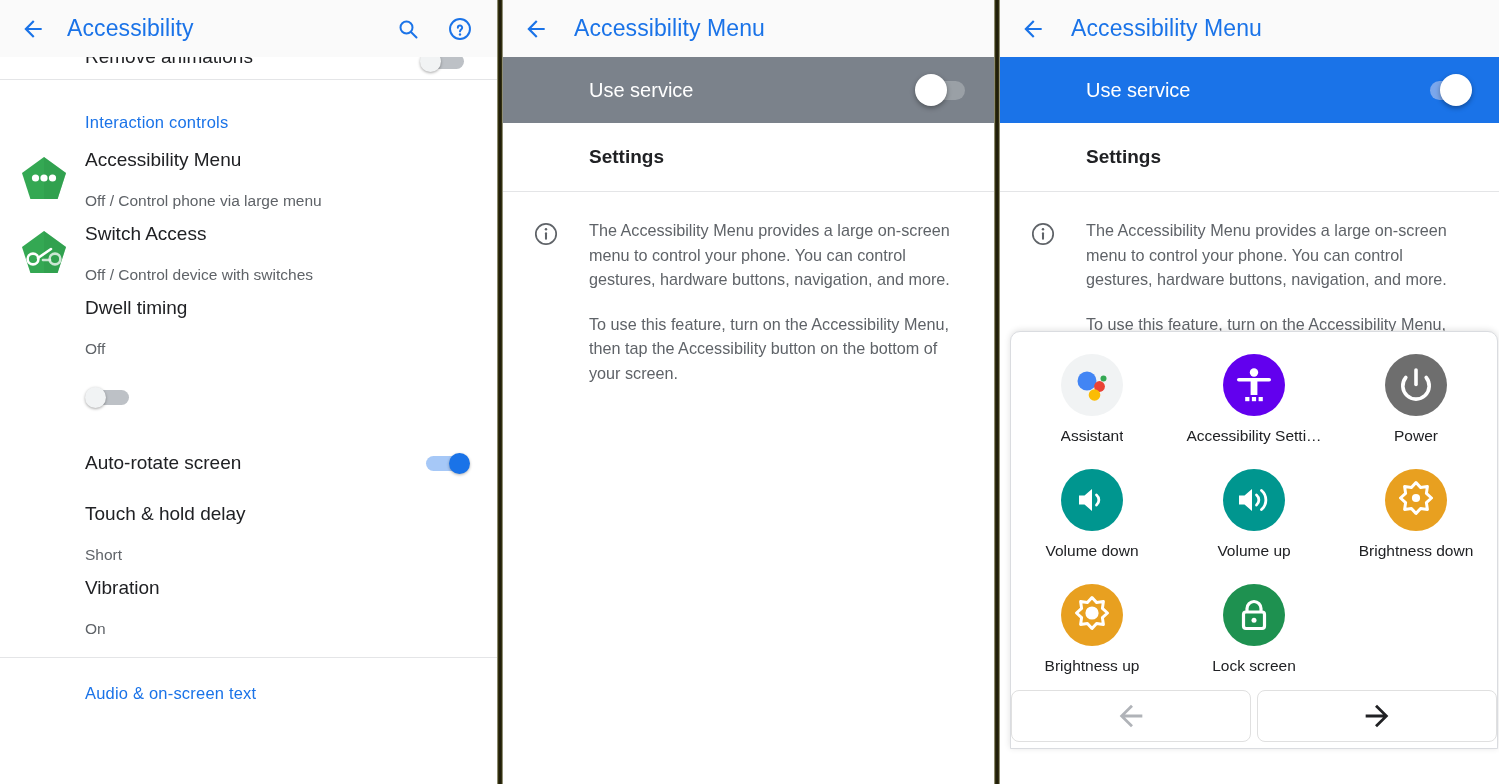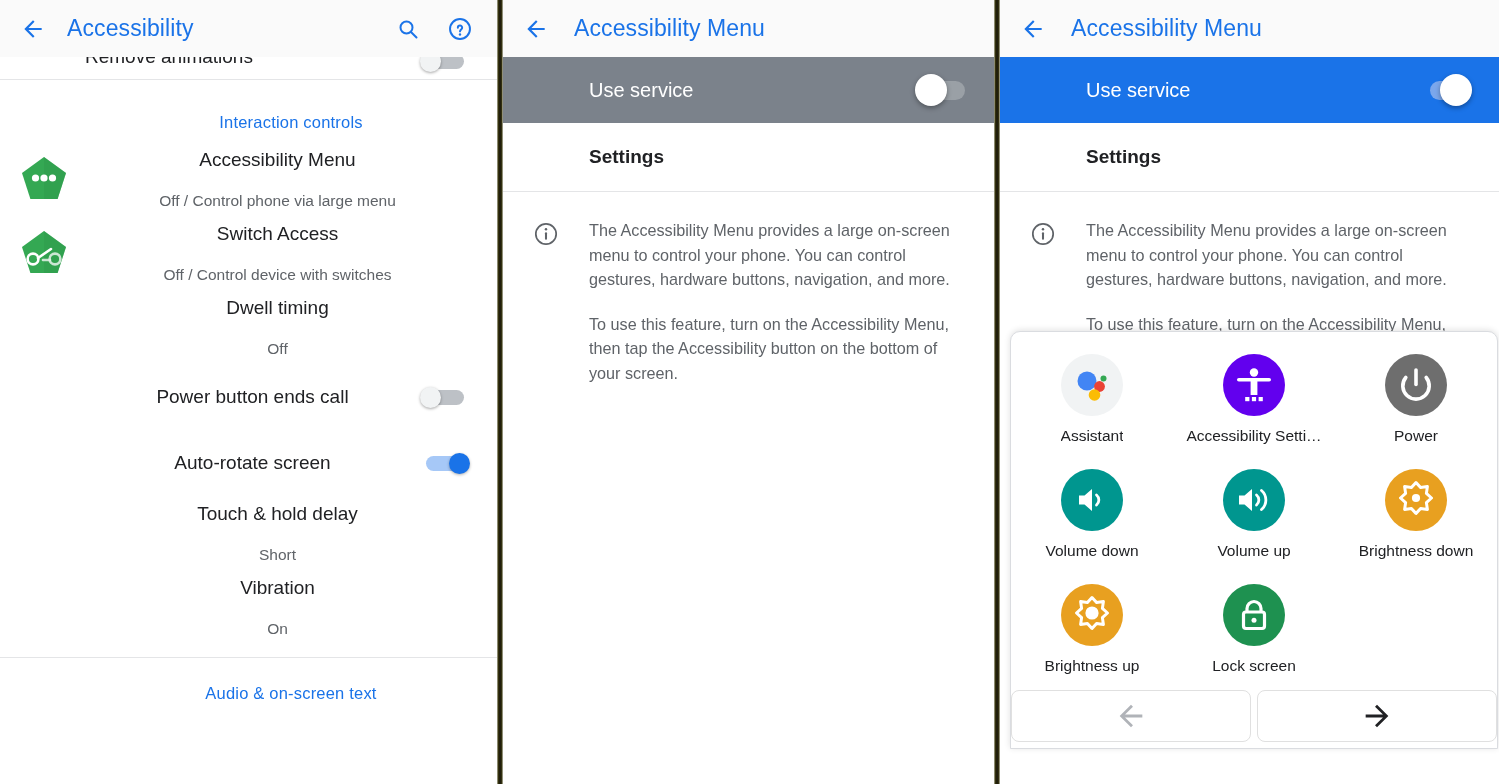--- a/index.html
+++ b/index.html
@@ -4,21 +4,21 @@
 <style>
   * { box-sizing: border-box; margin: 0; padding: 0; }
   html, body {
     width: 1500px; height: 784px;
     font-family: "Liberation Sans", sans-serif;
     background: #ffffff;
     overflow: hidden;
   }
   .screens { display: flex; width: 1500px; height: 784px; }
   .panel { position: relative; height: 784px; background: #fff; overflow: hidden; flex: 0 0 auto; }
-  .p1 { width: 497px; text-align: center; }
+  .p1 { width: 497px; }
   .divider { flex: 0 0 6px; width: 6px; height: 784px;
              background: linear-gradient(to right,#cfcfc6 0%,#3d3a10 18%,#17150a 50%,#3a3712 82%,#dcdcd4 100%); }
   .p2 { width: 491px; }
   .p3 { width: 499px; }
 
   
   .appbar { height: 57px; background: #fafafa; display: flex; align-items: center;
             padding: 0 16px; position: relative; z-index: 5; }
   .back-arrow { width: 34px; height: 34px; flex: 0 0 34px; display: flex; align-items: center;
                 justify-content: center; cursor: pointer; }
@@ -160,23 +160,20 @@
     </div>
 
     <div class="row" style="min-height:74px">
       <div class="row-texts">
         <div class="row-title">Dwell timing</div>
         <div class="row-sub">Off</div>
       </div>
     </div>
 
     <div class="row" style="min-height:66px">
-      <div class="row-texts">
-        <div class="row-title">Power button ends call</div>
-      </div>
       <div class="toggle">
           <div class="track"></div>
           <div class="knob"></div>
         </div>
     </div>
 
     <div class="row" style="min-height:66px">
       <div class="row-texts">
         <div class="row-title">Auto-rotate screen</div>
       </div>

